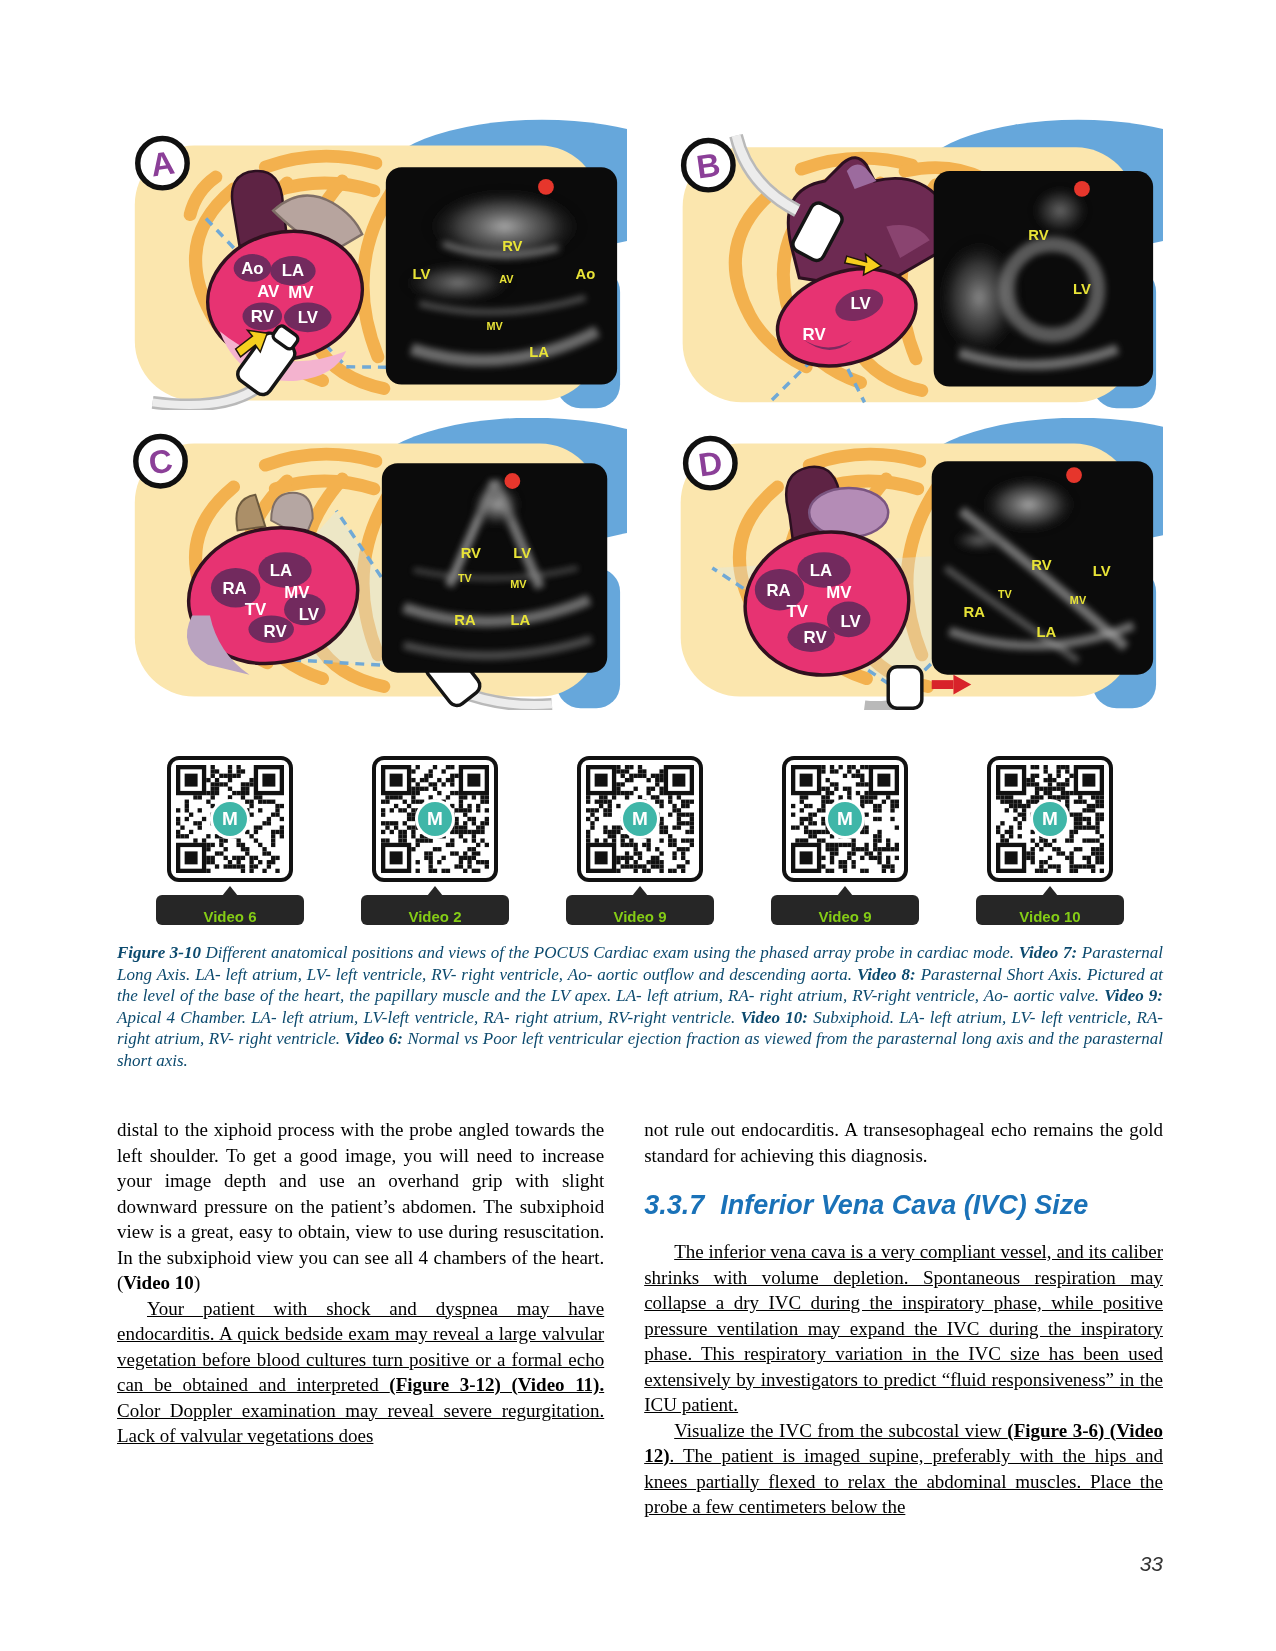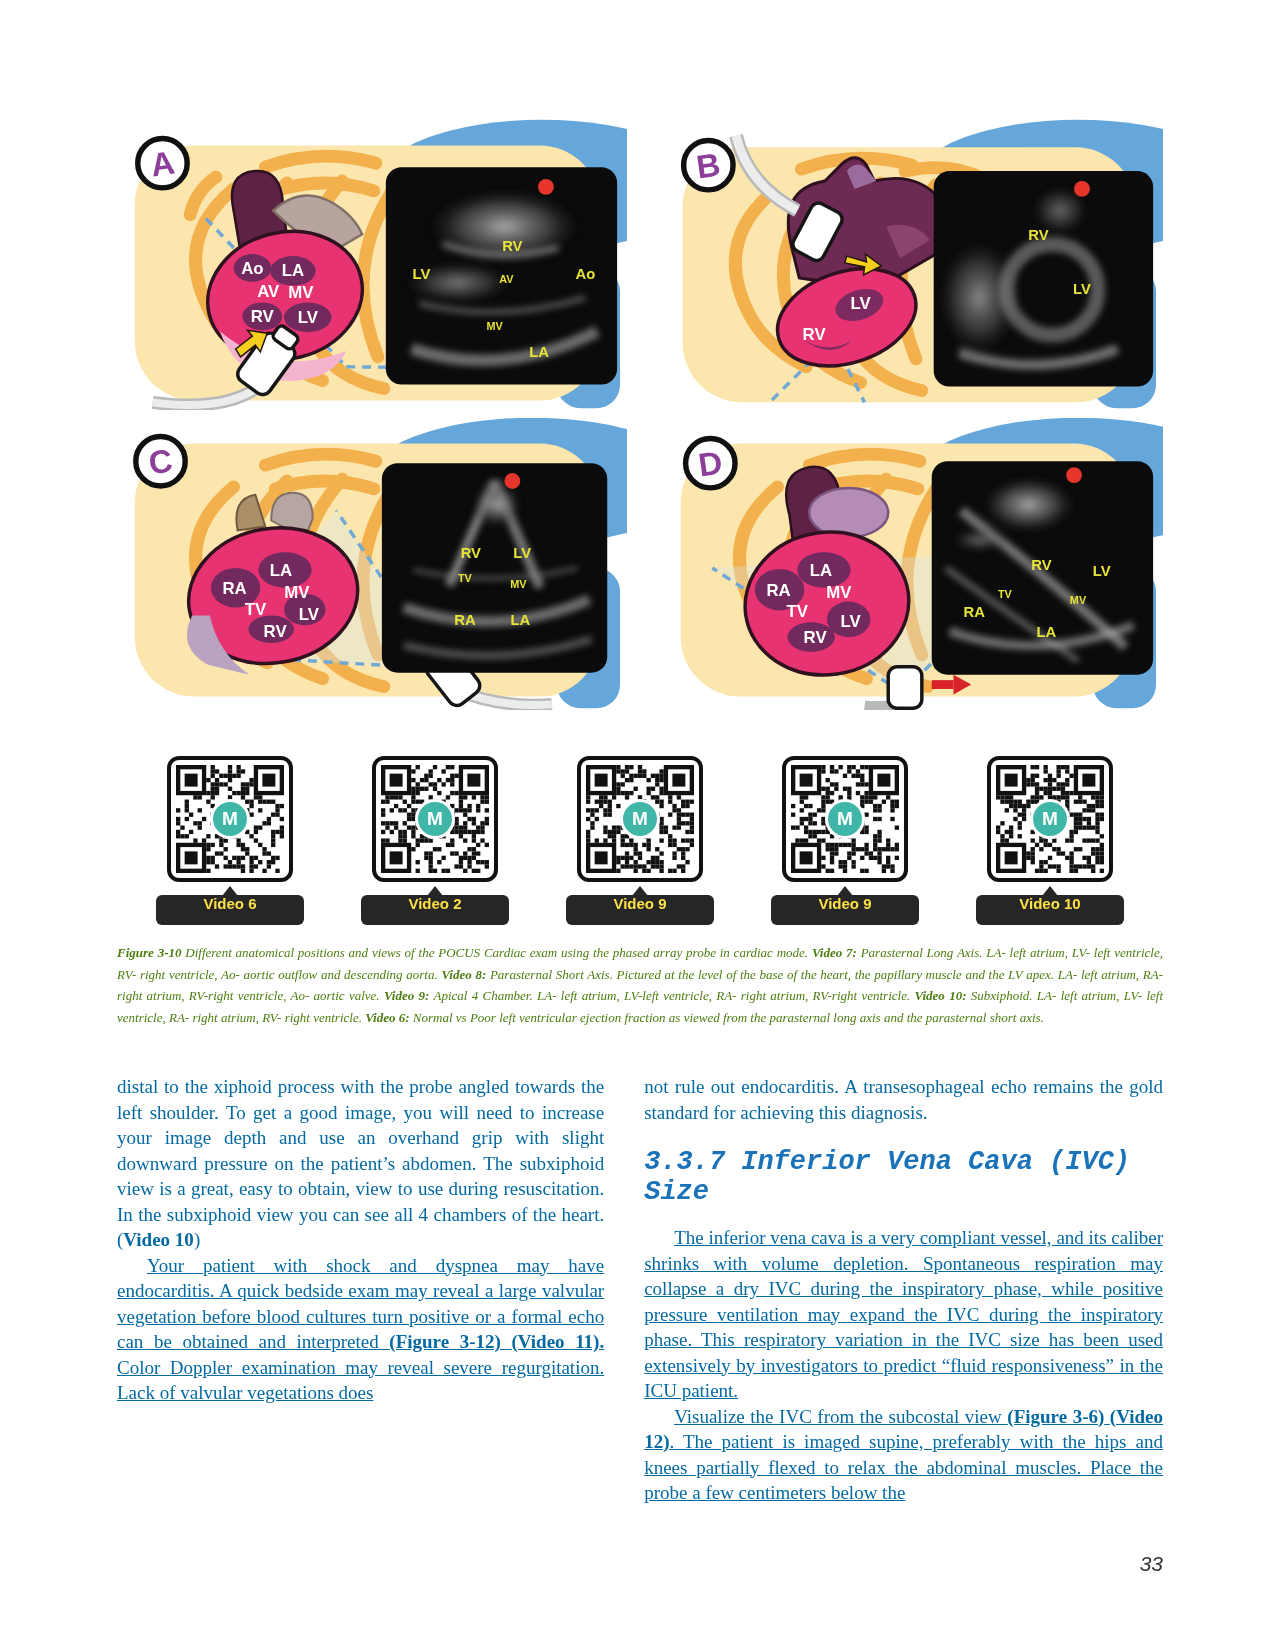--- a/index.html
+++ b/index.html
@@ -18,38 +18,38 @@
   
   .qr-row{display:flex;justify-content:space-between;margin-top:46px;padding:0 28px;}
   .video-item{display:flex;flex-direction:column;align-items:center;width:170px;}
   .qr-frame{position:relative;width:108px;height:108px;background:#fff;border:4px solid #111;
             border-radius:12px;padding:5px;}
   .qr-svg{width:108px;height:108px;display:block;}
   .qr-logo{position:absolute;left:50%;top:50%;width:34px;height:34px;margin:-17px 0 0 -17px;
            border-radius:50%;background:#3fb6a8;box-shadow:0 0 0 3px #ffffff;
            display:flex;align-items:center;justify-content:center;}
   .qr-logo span{color:#fff;font-family:"Liberation Sans",sans-serif;font-weight:bold;font-size:19px;}
-  .video-pill{position:relative;margin-top:13px;background:#262626;color:#fde047;border-radius:6px;
-              min-width:148px;height:30px;display:flex;align-items:flex-start;justify-content:center;
+  .video-pill{position:relative;margin-top:13px;background:#262626;color:#84cc16;border-radius:6px;
+              min-width:148px;height:30px;display:flex;align-items:flex-end;justify-content:center;
               font-family:"Liberation Sans",sans-serif;font-weight:bold;font-size:15px;}
   .video-pill::before{content:"";position:absolute;top:-9px;left:50%;margin-left:-8px;
               border-left:8px solid transparent;border-right:8px solid transparent;
               border-bottom:10px solid #262626;}
   
-  .caption{margin:17px 0 0 0;font-style:italic;font-size:13px;line-height:21.5px;
-           text-align:justify;color:#4d7c0f;}
+  .caption{margin:17px 0 0 0;font-style:italic;font-size:17px;line-height:21.5px;
+           text-align:justify;color:#0c4a6e;}
   .caption .b{font-weight:bold;}
   
   .cols{display:flex;margin-top:46px;}
   .col-left{width:493px;margin-right:28px;}
   .col-right{width:525px;margin-left:12px;}
-  .body-p{margin:0;font-size:19px;line-height:25.5px;text-align:justify;color:#0369a1;}
+  .body-p{margin:0;font-size:19px;line-height:25.5px;text-align:justify;color:#000000;}
   .body-p.indent{text-indent:30px;text-decoration:underline;}
   .body-p .b{font-weight:bold;}
-  h2.sec{margin:22px 0 18px 0;font-family:Liberation Mono, monospace;font-style:italic;
+  h2.sec{margin:22px 0 18px 0;font-family:Liberation Sans, sans-serif;font-style:italic;
          font-weight:bold;font-size:27px;color:#1a72b8;letter-spacing:0;}
   h2.sec .sec-num{margin-right:16px;}
   .pagenum{position:absolute;right:113px;top:1552px;font-family:"Liberation Sans",sans-serif;
            font-style:italic;font-size:21px;color:#333;}
 </style>
 </head>
 <body>
 
 <svg width="0" height="0" style="position:absolute">
   <defs>

